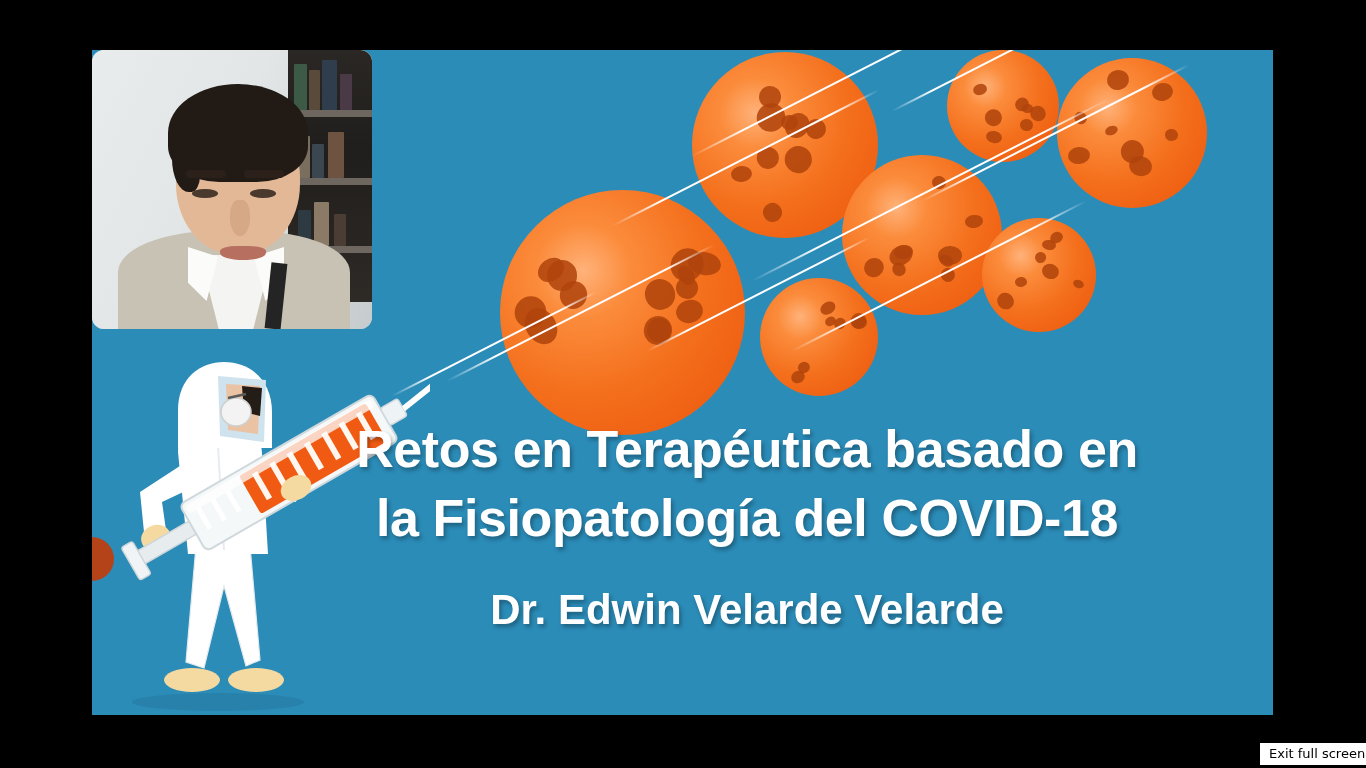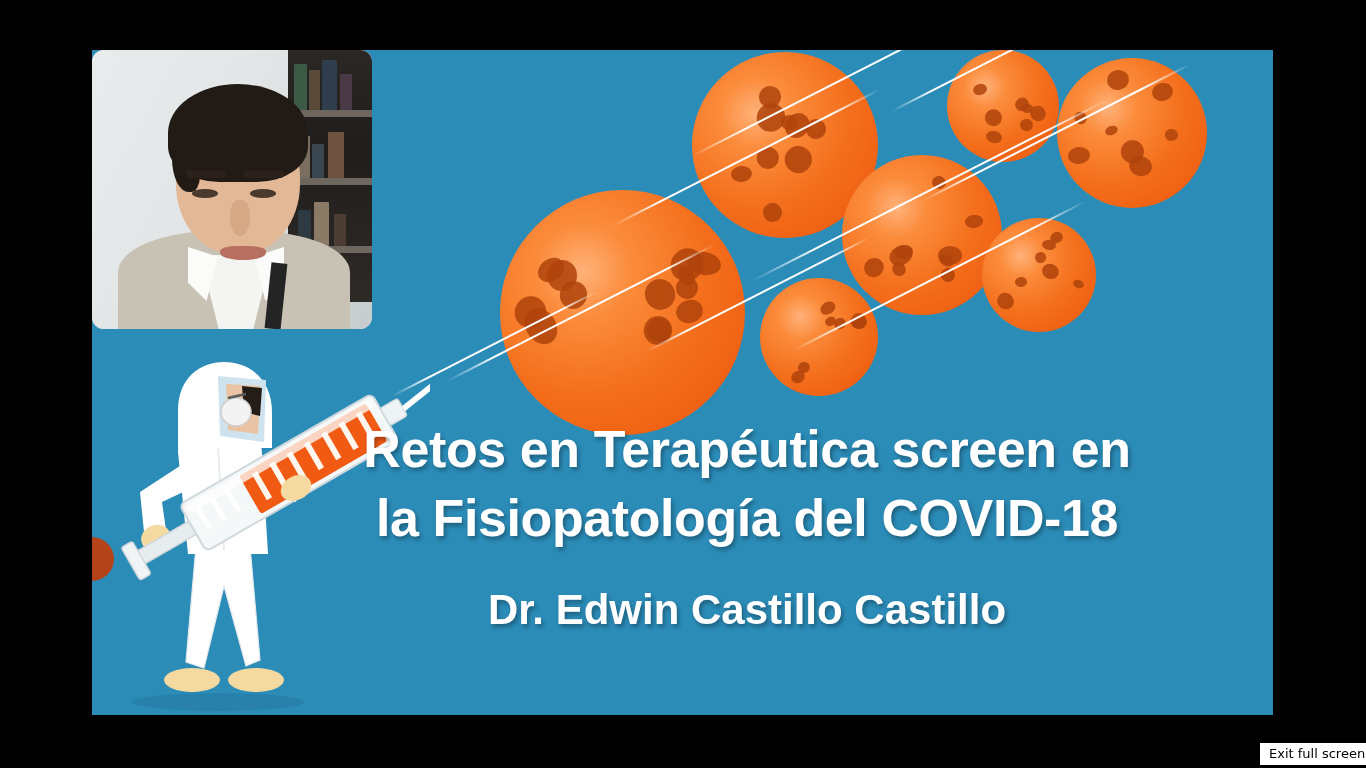--- a/index.html
+++ b/index.html
@@ -699,25 +699,25 @@
           <path d="M326 144 L392 134 L392 140 L326 150 Z" fill="#ffffff"></path>
         </g>
 
         <ellipse cx="196" cy="138" rx="16" ry="12" fill="#f4d9a0" transform="rotate(-28 196 138)"></ellipse>
       </svg>
     </div>
 
     <div id="left-blob"></div>
 
     <div id="title">
-      <div>Retos en Terapéutica screen en</div>
+      <div>Retos en Terapéutica basado en</div>
       <div>la Fisiopatología del COVID-18</div>
     </div>
 
-    <div id="presenter">Dr. Edwin Castillo Castillo</div>
+    <div id="presenter">Dr. Edwin Velarde Velarde</div>
 
   </div>
 
   <div id="webcam">
     <div class="wall"></div>
 
     <div class="shelf">
       <div class="shelf-plank" style="top:60px"></div>
       <div class="shelf-plank" style="top:128px"></div>
       <div class="shelf-plank" style="top:196px"></div>

